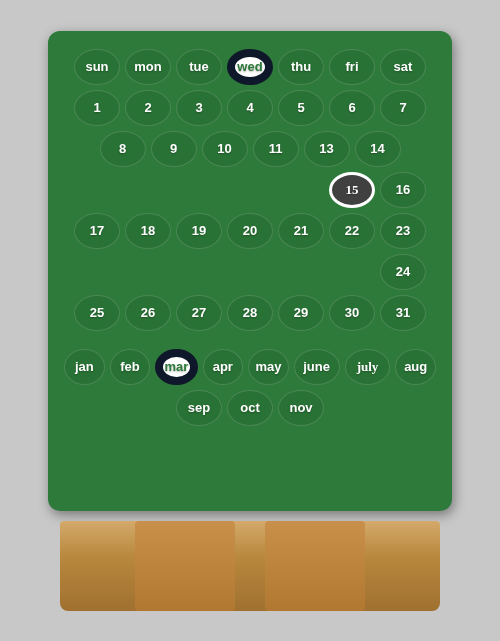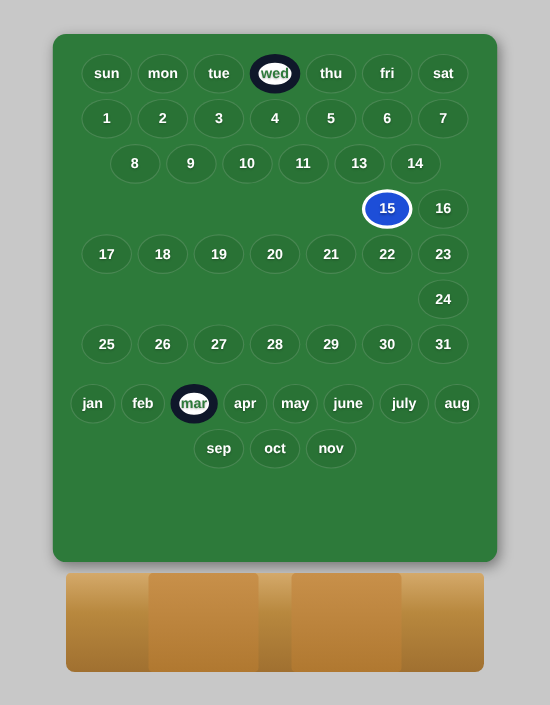--- a/index.html
+++ b/index.html
@@ -92,24 +92,25 @@
     }
 
     .chip.selected-outline {
       background: white;
       color: #2d7a3a;
       border: 8px solid #0f172a;
       font-weight: 700;
     }
 
     .chip.today {
-      background: #1d4ed8;
+      background: #404040;
       border: 3px solid white;
       color: white;
       font-weight: 700;
+      font-family: Liberation Serif, serif;
     }
   </style>
 </head>
 <body>
 
 <div class="scene">
   <div class="board">
       <div class="calendar-grid">
         <div class="row">
           <div class="chip">sun</div>
@@ -174,21 +175,21 @@
           <div class="chip">31</div>
         </div>
         <div style="height: 8px;"></div>
         <div class="row">
           <div class="chip">jan</div>
           <div class="chip">feb</div>
           <div class="chip selected-outline">mar</div>
           <div class="chip">apr</div>
           <div class="chip">may</div>
           <div class="chip" style="width: 52px;">june</div>
-          <div class="chip" style="width: 52px;">july</div>
+          <div class="chip" style="width: 52px; font-family: Liberation Serif, serif;">july</div>
           <div class="chip">aug</div>
         </div>
         <div class="row">
           <div class="chip">sep</div>
           <div class="chip">oct</div>
           <div class="chip">nov</div>
         </div>
       </div>
     </div>
   <div class="wood-base">

